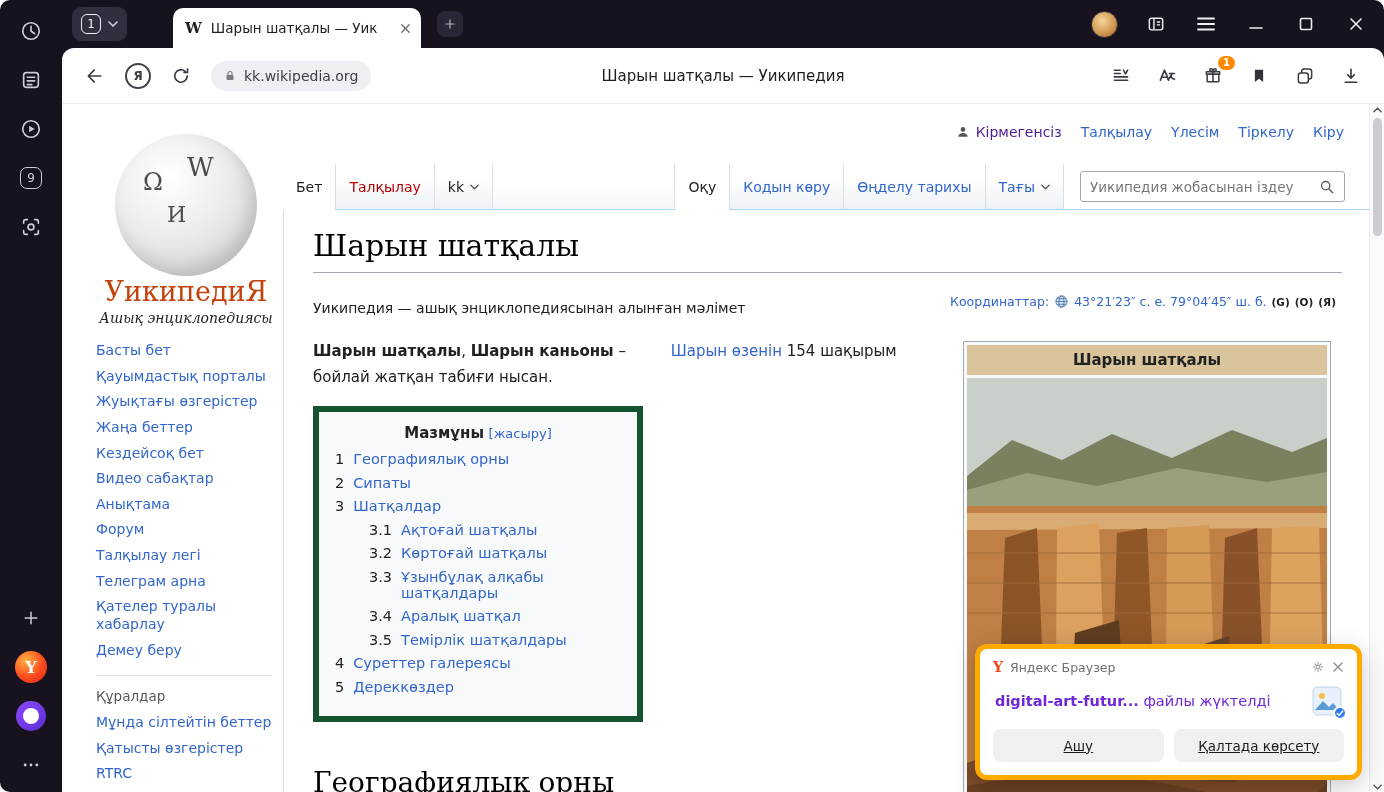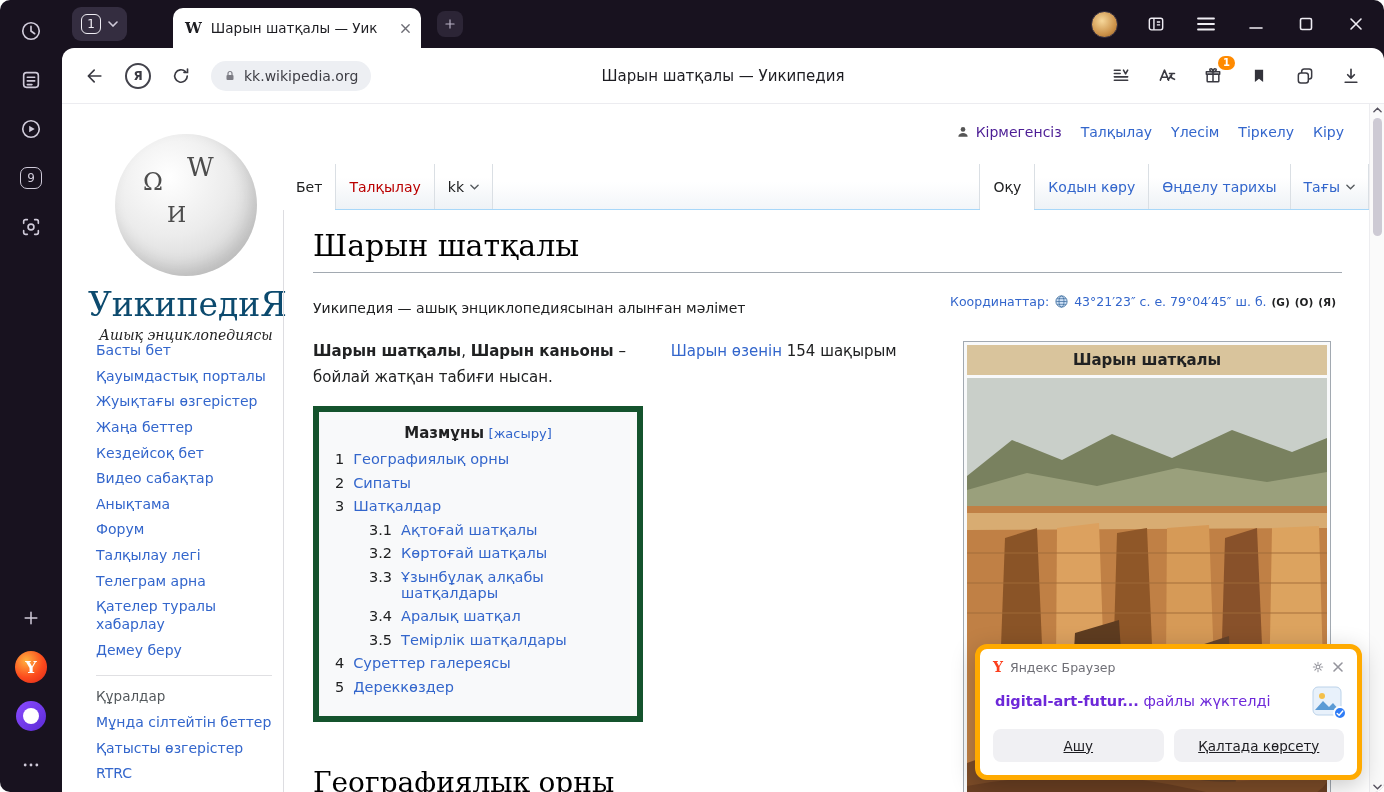--- a/index.html
+++ b/index.html
@@ -48,21 +48,21 @@
   .personal { position:absolute; top:20px; right:40px; display:flex; gap:19px; align-items:center; font-size:14px; }
   .personal a { color:#3366cc; }
   .anon { display:flex; gap:6px; color:#4c1d95; align-items:center; }
 
   .logo { position:absolute; left:26px; top:30px; width:196px; text-align:center; }
   .globe { position:relative; width:142px; height:142px; margin:0 auto; border-radius:50%; background:radial-gradient(circle at 38% 30%, #ffffff 0%, #ececec 45%, #c6c6c6 100%); box-shadow:inset -6px -8px 16px rgba(0,0,0,.12); }
   .globe span { position:absolute; font-family:"DejaVu Serif",serif; color:#4d4d4d; }
   .g1 { left:28px; top:34px; font-size:24px; }
   .g2 { left:72px; top:18px; font-size:26px; }
   .g3 { left:52px; top:68px; font-size:22px; }
-  .wordmark { font-family:"DejaVu Serif",serif; font-size:33px; margin-top:9px; color:#0c4a6e; }
+  .wordmark { font-family:"DejaVu Serif",serif; font-size:27px; color:#c2410c; }
   .slogan { font-family:"DejaVu Serif",serif; font-style:italic; font-size:14px; margin-top:3px; color:#222; }
 
   .wnav { position:absolute; left:34px; top:238px; width:176px; font-size:14px; }
   .wnav a { display:block; color:#3366cc; margin-bottom:8px; line-height:1.26; }
   .tools-h { color:#54595d; font-size:13.5px; margin:16px 0 10px; padding-top:12px; border-top:1px solid #e0e0e3; }
 
   .vdiv { position:absolute; left:221px; top:106px; bottom:0; width:1px; background:#dddde1; }
 
   .wtabs { position:absolute; left:221px; right:15px; top:60px; height:46px; display:flex; align-items:stretch; border-bottom:1px solid #a7d7f9; font-size:14px; }
   .wtab { display:flex; align-items:center; gap:6px; padding:0 13px; background:linear-gradient(to bottom, #ffffff 30%, #eef2f6 100%); border-right:1px solid #dadfe4; white-space:nowrap; cursor:pointer; }
@@ -356,20 +356,27 @@
         <div class="wtab">
             <a class="blue">Кодын көру</a>
           </div>
         <div class="wtab">
             <a class="blue">Өңделу тарихы</a>
           </div>
         <div class="wtab">
           <a class="blue">Тағы</a>
           <svg width="9" height="6" viewBox="0 0 10 6">
               <path d="M1 1l4 4 4-4" fill="none" stroke="#54595d" stroke-width="1.5" stroke-linecap="round"></path>
+            </svg>
+        </div>
+        <div class="wsearch">
+          <input type="text" placeholder="Уикипедия жобасынан іздеу" style="">
+          <svg width="16" height="16" viewBox="0 0 24 24" fill="none" stroke="#54595d" stroke-width="2" stroke-linecap="round">
+              <circle cx="10" cy="10" r="6.2"></circle>
+              <path d="M15 15l5.5 5.5"></path>
             </svg>
         </div>
       </div>
 
       <h1 class="h1">Шарын шатқалы</h1>
       <div class="tagline">Уикипедия — ашық энциклопедиясынан алынған мәлімет</div>
 
       <div class="coords">
         <a>Координаттар:</a>
         <svg width="15" height="15" viewBox="0 0 24 24">

